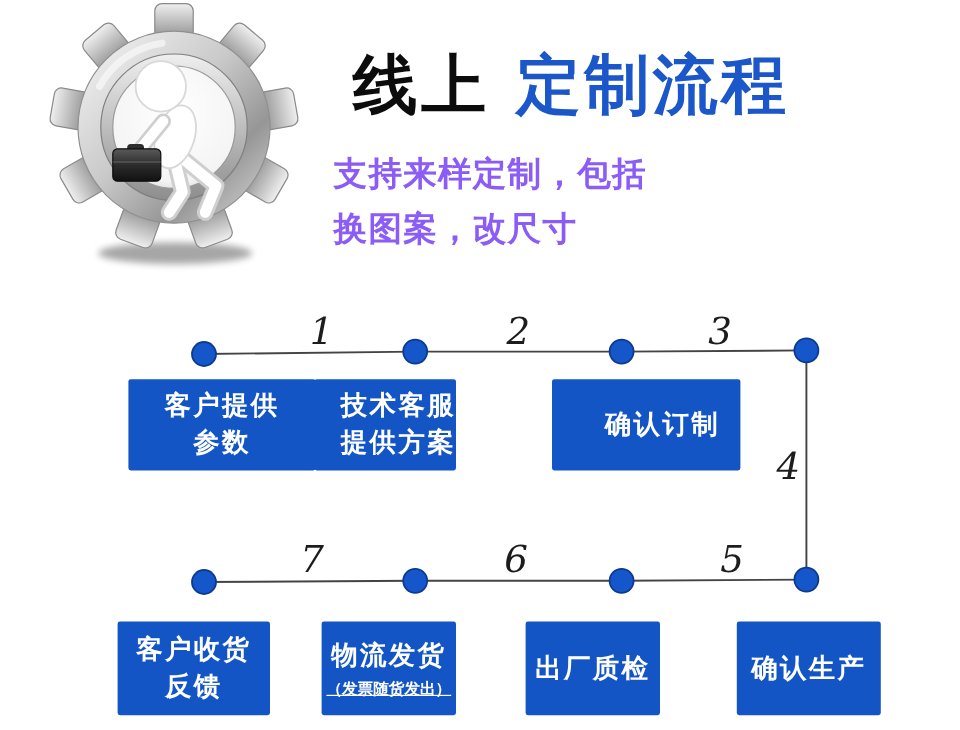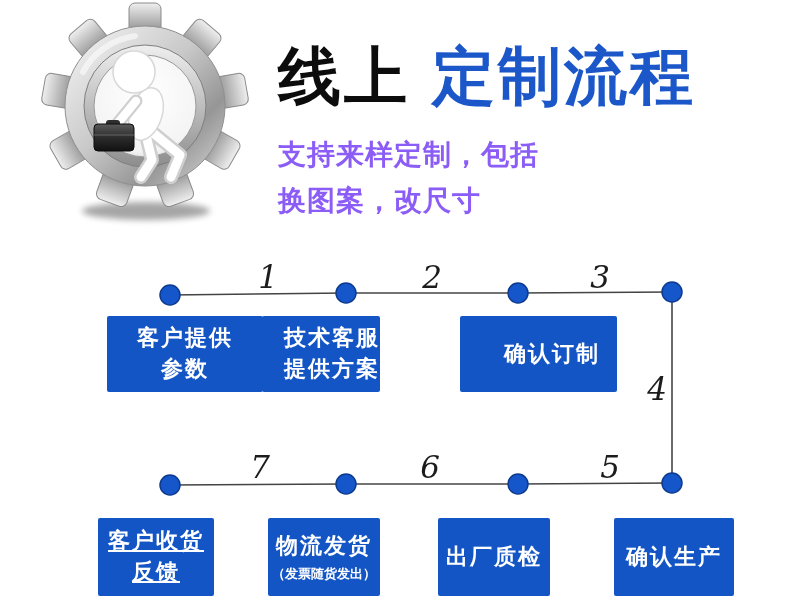--- a/index.html
+++ b/index.html
@@ -3,21 +3,21 @@
 <meta charset="utf-8">
 <style>
   html,body{margin:0;padding:0;background:#fff;}
   .stage{
     position:relative;width:800px;height:608px;background:#fff;overflow:hidden;
     font-family:"Liberation Sans",sans-serif;
   }
   
   .gear{position:absolute;left:38px;top:2px;width:220px;height:226px;}
   .header{position:absolute;left:278px;top:40px;width:480px;}
-  .title{font-size:63px;font-weight:bold;letter-spacing:3px;line-height:1.15;white-space:nowrap;}
+  .title{font-size:54px;font-weight:bold;letter-spacing:3px;line-height:1.15;white-space:nowrap;margin-left:16px;}
   .t-black{color:#0c0c0c;margin-right:22px;}
   .t-blue{color:#1b57c9;}
   .subtitle{margin-top:20px;font-size:28px;font-weight:600;color:#8b5cf6;line-height:46px;letter-spacing:1px;}
   
   .connectors{position:absolute;left:0;top:0;}
   
   .num{
     position:absolute;transform:translateX(-50%);
     font-family:"DejaVu Serif","Liberation Serif",serif;
     font-style:italic;font-size:31px;color:#1c1c1c;line-height:1;
@@ -29,27 +29,27 @@
   .n5{left:610px;top:452px;}
   .n6{left:430px;top:452px;}
   .n7{left:260px;top:452px;}
   
   .box{
     position:absolute;background:#1355c4;color:#fff;border-radius:2px;
     display:flex;flex-direction:column;justify-content:center;align-items:center;
     text-align:center;font-weight:bold;font-size:22px;line-height:1.4;letter-spacing:2px;
   }
   .box .l{display:block;}
-  .box .box-sub{display:block;font-size:13px;letter-spacing:0;margin-top:3px;font-weight:bold;}
+  .box .box-sub{display:block;font-size:13px;letter-spacing:0;margin-top:3px;font-weight:bold;text-decoration:underline;}
   .tb{top:316px;height:76px;}
   .bb{top:518px;height:78px;}
   .tb1{left:107px;width:156px;}
   .tb2{left:262px;width:118px;align-items:flex-end;}
   .tb3{left:460px;width:130px;padding-left:27px;}
-  .bb1{left:98px;width:116px;text-decoration:underline;}
+  .bb1{left:98px;width:127px;}
   .bb2{left:268px;width:112px;}
   .bb3{left:438px;width:112px;}
   .bb4{left:614px;width:120px;}
 </style>
 </head>
 <body>
 
 <div class="stage">
 
   <div class="gear">

